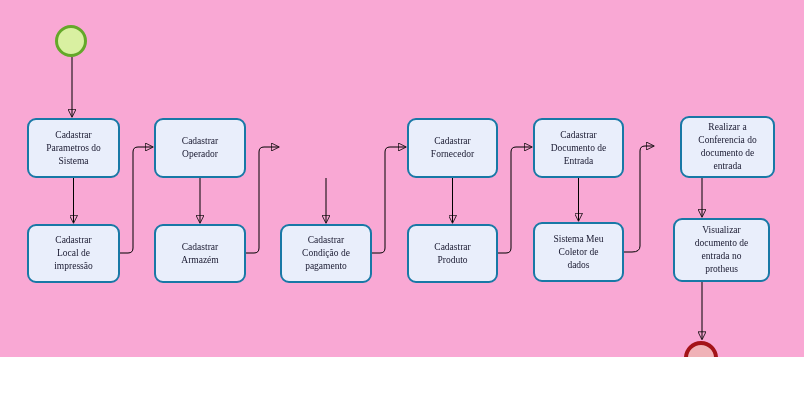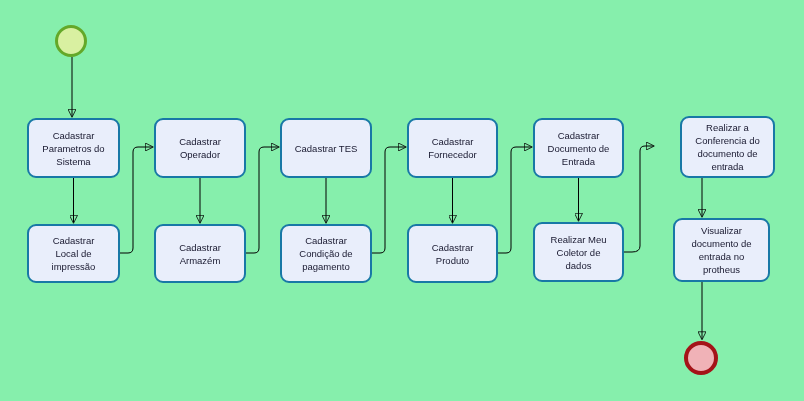--- a/index.html
+++ b/index.html
@@ -1,20 +1,20 @@
 <!DOCTYPE html>
 <html><head>
 <meta charset="utf-8">
 <style>
   html,body{margin:0;padding:0;background:#ffffff;}
   #canvas{
     position:relative;
-    width:804px;height:401px;
-    background:#86efac;
-    font-family:Liberation Sans, sans-serif;
+    width:804px;height:357px;
+    background:#f9a8d4;
+    font-family:Liberation Serif, serif;
     overflow:hidden;
   }
   #edges{position:absolute;left:0;top:0;z-index:1;}
   #edges path{stroke:#000000;stroke-width:1;fill:none;}
   .task{
     position:absolute;
     box-sizing:border-box;
     background:#e9eefb;
     border:2px solid #1878a6;
     border-radius:9px;
@@ -80,41 +80,40 @@
     <path d="M702 282 L702 339" marker-end="url(#arrow)"></path>
   </svg>
 
   <div class="event start"></div>
 
   <div class="task n1">Cadastrar
 Parametros do
 Sistema</div>
   <div class="task n2">Cadastrar
 Operador</div>
-  <div class="task n3">Cadastrar TES</div>
   <div class="task n4">Cadastrar
 Fornecedor</div>
   <div class="task n5">Cadastrar
 Documento de
 Entrada</div>
   <div class="task n6">Realizar a
 Conferencia do
 documento de
 entrada</div>
   <div class="task n7">Cadastrar
 Local de
 impressão</div>
   <div class="task n8">Cadastrar
 Armazém</div>
   <div class="task n9">Cadastrar
 Condição de
 pagamento</div>
   <div class="task n10">Cadastrar
 Produto</div>
-  <div class="task n11">Realizar Meu
+  <div class="task n11">Sistema Meu
 Coletor de
 dados</div>
   <div class="task n12">Visualizar
 documento de
 entrada no
 protheus</div>
 
   <div class="event end"></div>
 
 </div>

